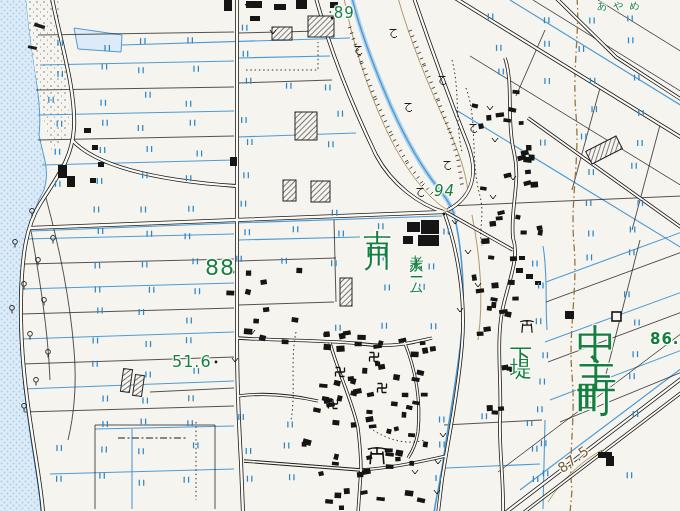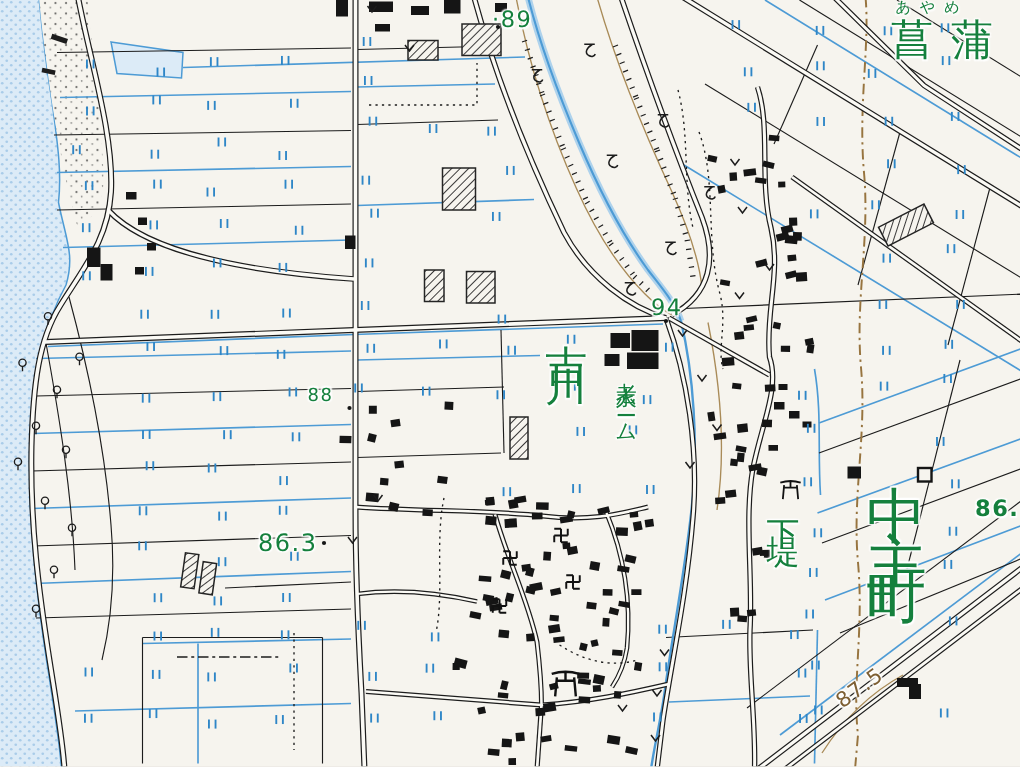--- a/index.html
+++ b/index.html
@@ -593,25 +593,24 @@
         <use href="#torii" x="377" y="455" transform="translate(377 455) scale(1.15) translate(-377 -455)"></use>
         <use href="#torii" x="527" y="326" transform="translate(527 326) scale(0.85) translate(-527 -326)"></use>
         <circle cx="332" cy="18" r="1.4" fill="#151515"></circle>
         <circle cx="444" cy="214" r="1.4" fill="#151515"></circle>
         <circle cx="233" cy="272" r="1.4" fill="#151515"></circle>
         <circle cx="216" cy="362" r="1.4" fill="#151515"></circle>
       </g>
   </svg>
 
   <div class="maplabel" style="left:597px;top:1px;font-size:10px;letter-spacing:6px;">あやめ</div>
-  <div class="maplabel" style="left:594px;top:13px;font-size:28px;letter-spacing:12px;">菖蒲</div>
   <div class="maplabel vert" style="left:363px;top:208px;font-size:28px;letter-spacing:13px;">吉川</div>
   <div class="maplabel vert" style="left:410px;top:244px;font-size:14px;letter-spacing:3px;">老人ホーム</div>
   <div class="maplabel vert" style="left:510px;top:330px;font-size:22px;letter-spacing:10px;">下堤</div>
   <div class="maplabel vert" style="left:577px;top:292px;font-size:40px;letter-spacing:28px;">中主町</div>
 
   <div class="maplabel elev" style="left:328px;top:6px;">·89</div>
-  <div class="maplabel elev" style="left:434px;top:198px;">94</div>
-  <div class="maplabel elev" style="left:205px;top:257px;font-size:12px;">88</div>
-  <div class="maplabel elev" style="left:172px;top:354px;font-size:16px;">86.3</div>
+  <div class="maplabel elev" style="left:434px;top:184px;font-style:italic;">94</div>
+  <div class="maplabel elev" style="left:205px;top:257px;font-size:22px;">88</div>
+  <div class="maplabel elev" style="left:172px;top:354px;font-size:16px;">51.6</div>
   <div class="maplabel elev" style="left:650px;top:332px;font-weight:bold;">86.</div>
   <div class="maplabel elev brown" style="left:556px;top:452px;font-size:14px;transform:rotate(-36deg);">87.5</div>
 </div>
 
 </body></html>

